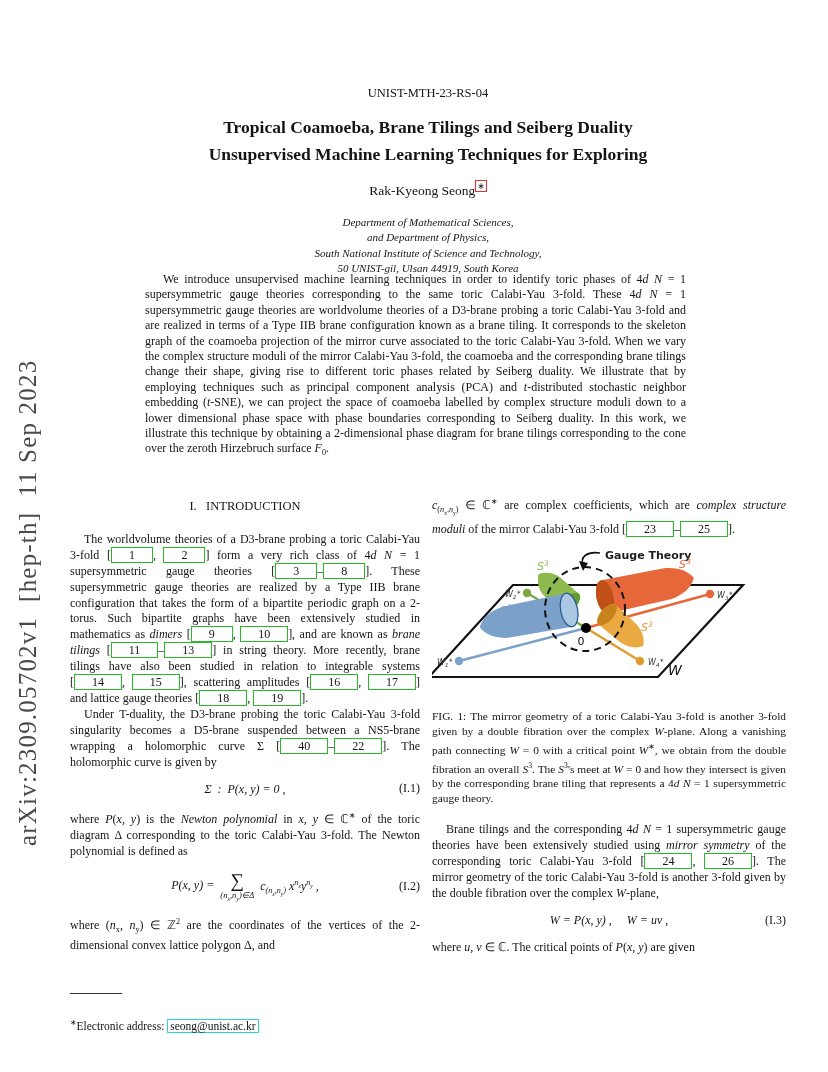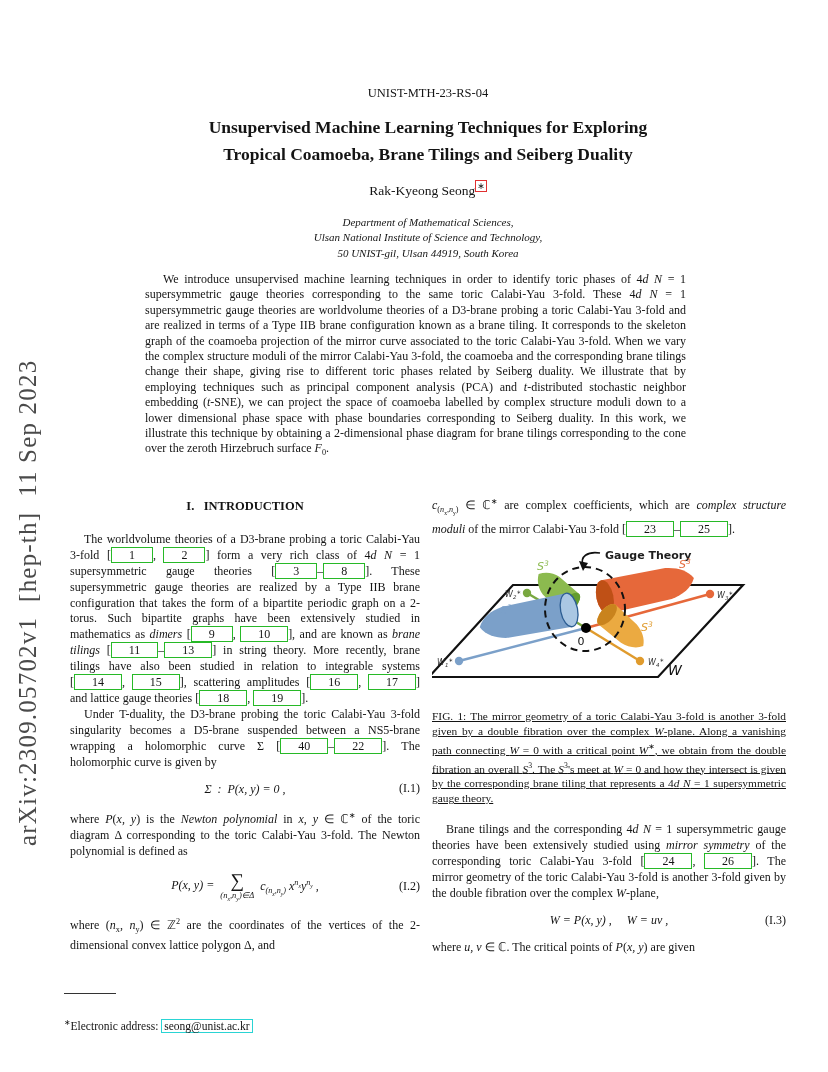--- a/index.html
+++ b/index.html
@@ -24,57 +24,58 @@
   .affil{font-style:italic;font-size:11px;line-height:15.6px;margin-top:16px;}
   
   .abstract{
     position:absolute;left:145px;top:272px;width:541px;
     font-size:12px;line-height:15.4px;text-align:justify;text-indent:18px;
   }
   
   .col{position:absolute;font-size:12px;line-height:15.9px;text-align:justify;}
   .col-left{left:70px;top:499px;width:350px;}
   .col-right{left:432px;top:494px;width:354px;}
-  .sec-head{text-align:center;font-weight:bold;font-size:12.5px;margin:0 0 17px 0;white-space:pre;}
+  .sec-head{text-align:center;font-weight:normal;font-size:12.5px;margin:0 0 17px 0;white-space:pre;}
   .para{margin:0 0 0 0;}
   .para.indent{text-indent:14px;}
   .para + .para{margin-top:0;}
   .cite{border:1px solid #27b927;padding:0 17px;}
   
   .eq{position:relative;display:flex;justify-content:center;align-items:center;margin:11px 0;}
   .eq .eq-body{font-style:italic;white-space:pre;}
   .eq .eqtag{position:absolute;right:0;top:50%;transform:translateY(-50%);font-style:normal;font-size:12px;}
   .sumwrap{display:inline-flex;flex-direction:column;align-items:center;vertical-align:middle;font-style:normal;margin:0 3px;}
   .sumsym{font-size:19px;line-height:1;}
   .sumsub{font-size:8.5px;font-style:italic;line-height:1;margin-top:1px;}
   sub{font-size:68%;}
   sup{font-size:68%;}
   
   .figure-wrap{margin:8px 0 6px 0;}
-  .caption{font-size:11.4px;line-height:15px;text-align:justify;margin-bottom:16px;text-decoration:underline;}
+  .caption{font-size:11.4px;line-height:15px;text-align:justify;margin-bottom:16px;}
   
-  .footnote{position:absolute;left:64px;top:993px;width:350px;font-size:11.5px;}
+  .footnote{position:absolute;left:70px;top:993px;width:350px;font-size:11.5px;}
   .footnote .rule{width:52px;border-top:1px solid #333;margin-bottom:24px;}
   .cyanbox{border:1.5px solid #2ad4d4;padding:0 2px;}
 </style>
 </head>
 <body>
 
 <div class="watermark">arXiv:2309.05702v1  [hep-th]  11 Sep 2023</div>
 
 <div class="header">
   <div class="report-number">UNIST-MTH-23-RS-04</div>
   <div class="title">
+    <div>Tropical Coamoeba, Brane Tilings and Seiberg Duality</div>
     <div>Unsupervised Machine Learning Techniques for Exploring</div>
-    <div>Tropical Coamoeba, Brane Tilings and Seiberg Duality</div>
   </div>
   <div class="author"><span>Rak-Kyeong Seong</span><span class="redbox">∗</span></div>
   <div class="affil">
     <div>Department of Mathematical Sciences,</div>
-    <div>Ulsan National Institute of Science and Technology,</div>
+    <div>and Department of Physics,</div>
+    <div>South National Institute of Science and Technology,</div>
     <div>50 UNIST-gil, Ulsan 44919, South Korea</div>
   </div>
 </div>
 
 <div class="abstract">We introduce unsupervised machine learning techniques in order to identify toric phases of 4<i>d</i> <i>N</i> = 1 supersymmetric gauge theories corresponding to the same toric Calabi-Yau 3-fold. These 4<i>d</i> <i>N</i> = 1 supersymmetric gauge theories are worldvolume theories of a D3-brane probing a toric Calabi-Yau 3-fold and are realized in terms of a Type IIB brane configuration known as a brane tiling. It corresponds to the skeleton graph of the coamoeba projection of the mirror curve associated to the toric Calabi-Yau 3-fold. When we vary the complex structure moduli of the mirror Calabi-Yau 3-fold, the coamoeba and the corresponding brane tilings change their shape, giving rise to different toric phases related by Seiberg duality. We illustrate that by employing techniques such as principal component analysis (PCA) and <i>t</i>-distributed stochastic neighbor embedding (<i>t</i>-SNE), we can project the space of coamoeba labelled by complex structure moduli down to a lower dimensional phase space with phase boundaries corresponding to Seiberg duality. In this work, we illustrate this technique by obtaining a 2-dimensional phase diagram for brane tilings corresponding to the cone over the zeroth Hirzebruch surface <i>F</i><sub>0</sub>.</div>
 
 <div class="col col-left">
   <div class="sec-head">I.   INTRODUCTION</div>
   <p class="para indent">The worldvolume theories of a D3-brane probing a toric Calabi-Yau 3-fold [<span class="cite">1</span>, <span class="cite">2</span>] form a very rich class of 4<i>d</i> <i>N</i> = 1 supersymmetric gauge theories [<span class="cite">3</span>–<span class="cite">8</span>]. These supersymmetric gauge theories are realized by a Type IIB brane configuration that takes the form of a bipartite periodic graph on a 2-torus. Such bipartite graphs have been extensively studied in mathematics as <i>dimers</i> [<span class="cite">9</span>, <span class="cite">10</span>], and are known as <i>brane tilings</i> [<span class="cite">11</span>–<span class="cite">13</span>] in string theory. More recently, brane tilings have also been studied in relation to integrable systems [<span class="cite">14</span>, <span class="cite">15</span>], scattering amplitudes [<span class="cite">16</span>, <span class="cite">17</span>] and lattice gauge theories [<span class="cite">18</span>, <span class="cite">19</span>].</p>
   <p class="para indent">Under T-duality, the D3-brane probing the toric Calabi-Yau 3-fold singularity becomes a D5-brane suspended between a NS5-brane wrapping a holomorphic curve Σ [<span class="cite">40</span>–<span class="cite">22</span>]. The holomorphic curve is given by</p>

